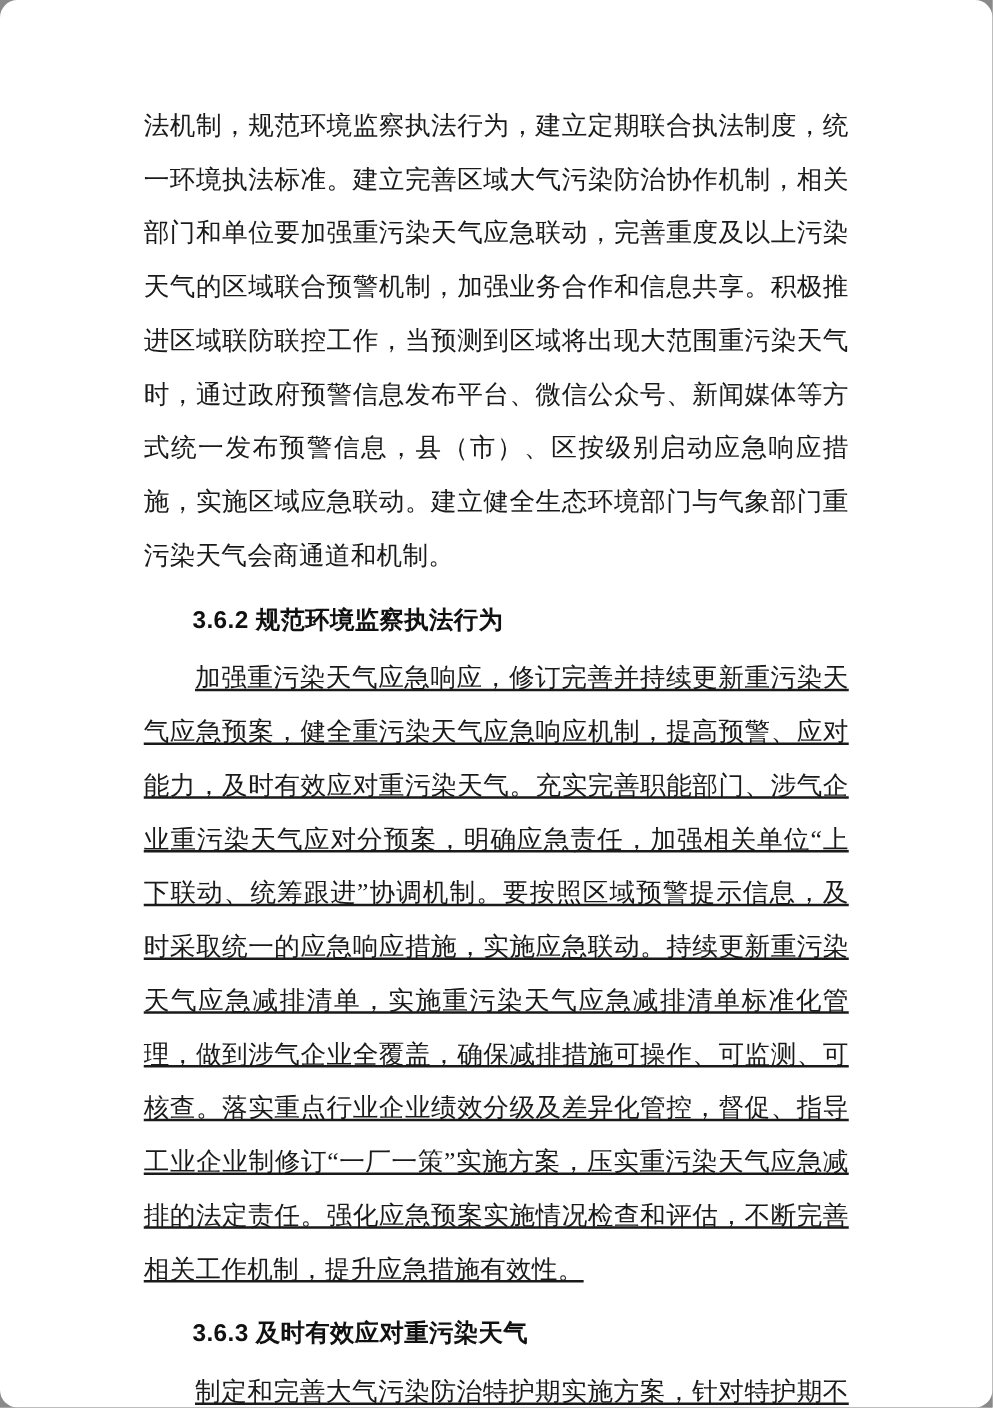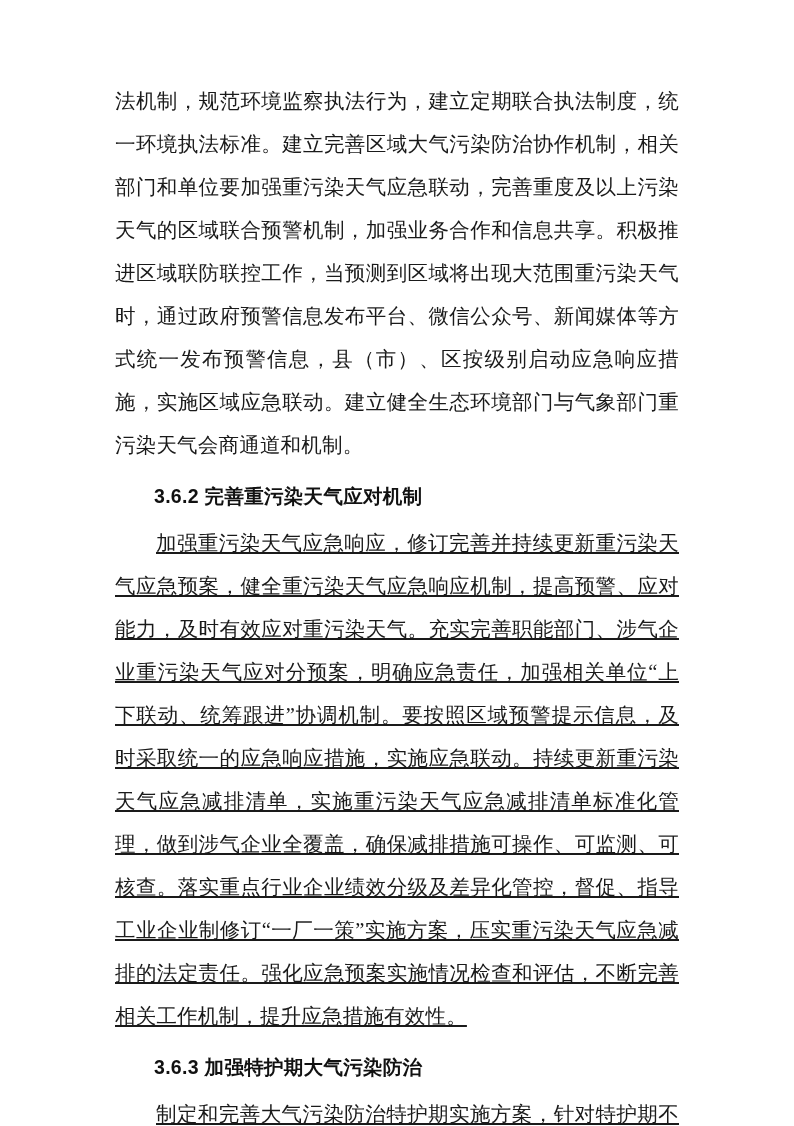--- a/index.html
+++ b/index.html
@@ -8,20 +8,21 @@
     background: #8a8a8a;
   }
   .page {
     position: relative;
     width: 794px;
     height: 1126px;
     background: #ffffff;
     margin: 0 auto;
     overflow: hidden;
     box-sizing: border-box;
+    border-radius: 14px;
   }
   .content {
     position: absolute;
     left: 115px;
     top: 80px;
     width: 564px;
   }
   .para {
     font-family: "Liberation Serif", "DejaVu Serif", serif;
     font-size: 20.5px;
@@ -52,28 +53,28 @@
 </head>
 <body>
 
 <div class="page">
   <div class="content">
 
     <p class="para">法机制，规范环境监察执法行为，建立定期联合执法制度，统一环境执法标准。建立完善区域大气污染防治协作机制，相关部门和单位要加强重污染天气应急联动，完善重度及以上污染天气的区域联合预警机制，加强业务合作和信息共享。积极推进区域联防联控工作，当预测到区域将出现大范围重污染天气时，通过政府预警信息发布平台、微信公众号、新闻媒体等方式统一发布预警信息，县（市）、区按级别启动应急响应措施，实施区域应急联动。建立健全生态环境部门与气象部门重污染天气会商通道和机制。</p>
 
     <div class="spacer-sm"></div>
 
-    <h2 class="heading">3.6.2 完善重污染天气应对机制</h2>
+    <h2 class="heading">3.6.2 规范环境监察执法行为</h2>
 
     <div class="spacer-xs"></div>
 
     <p class="para indent">加强重污染天气应急响应，修订完善并持续更新重污染天气应急预案，健全重污染天气应急响应机制，提高预警、应对能力，及时有效应对重污染天气。充实完善职能部门、涉气企业重污染天气应对分预案，明确应急责任，加强相关单位“上下联动、统筹跟进”协调机制。要按照区域预警提示信息，及时采取统一的应急响应措施，实施应急联动。持续更新重污染天气应急减排清单，实施重污染天气应急减排清单标准化管理，做到涉气企业全覆盖，确保减排措施可操作、可监测、可核查。落实重点行业企业绩效分级及差异化管控，督促、指导工业企业制修订“一厂一策”实施方案，压实重污染天气应急减排的法定责任。强化应急预案实施情况检查和评估，不断完善相关工作机制，提升应急措施有效性。</p>
 
     <div class="spacer-sm"></div>
 
-    <h2 class="heading">3.6.3 加强特护期大气污染防治</h2>
+    <h2 class="heading">3.6.3 及时有效应对重污染天气</h2>
 
     <div class="spacer-xs"></div>
 
     <p class="para indent">制定和完善大气污染防治特护期实施方案，针对特护期不利</p>
 
   </div>
 </div>
 
 </body></html>

